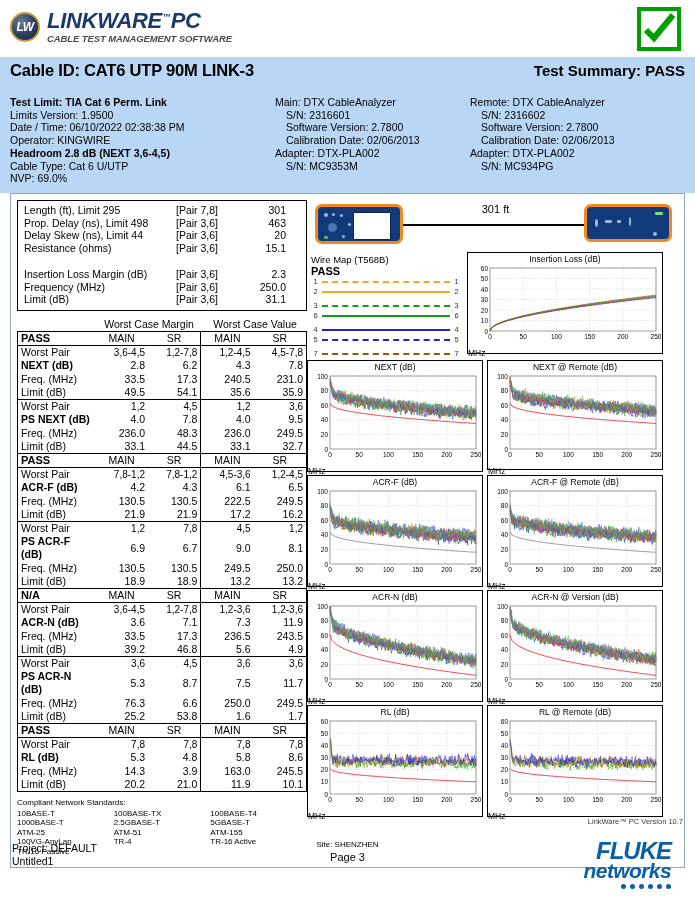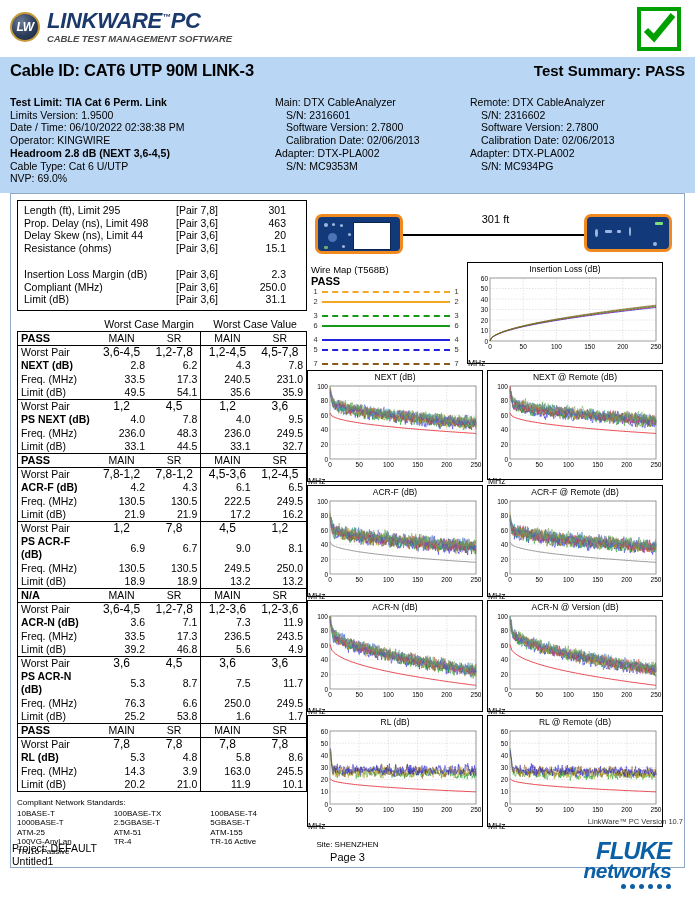--- a/index.html
+++ b/index.html
@@ -61,21 +61,21 @@
   .content {
     position:relative;
     background:#ffffff;
     margin:0 10px;
     border:1px solid #8fa8c4;
     height:675px;
     padding:6px 6px 0 6px;
     display:flex;
   }
   .leftcol { width:290px; }
-  .rightcol { flex:1; padding-left:6px; position:relative;margin-top:10px; }
+  .rightcol { flex:1; padding-left:6px; position:relative; }
 
   
   .sumbox { border:1px solid #000; padding:3px 6px 4px 6px; }
   .sumrow { display:flex; font-size:10.5px; line-height:12.6px; white-space:nowrap; }
   .sumrow .lbl { width:152px; }
   .sumrow .pair { width:62px; }
   .sumrow .val { width:48px; text-align:right; }
   .sumgap { height:14px; }
 
   
@@ -85,21 +85,21 @@
   .wcheads .h2 { width:104px; text-align:center; }
 
   table.wc { border-collapse:collapse; width:290px; font-size:10.5px; margin-top:1px; }
   table.wc td { padding:0 3px; height:13.2px; line-height:13.2px; }
   table.wc td.name { width:78px; text-align:left; }
   table.wc td.num { width:53px; text-align:right; }
   table.wc td.num.sep { border-left:1px solid #000; }
   tr.grp td { font-weight:bold; border-top:1px solid #000; border-bottom:1px solid #000; }
   tr.grp td.name { font-size:11px; }
   tr.grp td.num { text-align:center; font-weight:normal; }
-  tr.pairrow td.num { font-size:12px; text-align:center; vertical-align:bottom; }
+  tr.pairrow td.num { font-size:10px; text-align:right; vertical-align:bottom; }
   tr.pairrow td { border-bottom:0; }
   tr.metric td.name { font-weight:bold; }
   tr.subdiv td { border-top:1px solid #000; }
   table.wc { border-left:1px solid #000; border-right:1px solid #000; }
   tr.last td { border-bottom:1px solid #000; }
 
   
   .stds { margin-top:6px; font-size:8px; line-height:9.6px; }
   .stds .ttl { margin-bottom:1px; }
   .stds .row { display:flex; }
@@ -243,21 +243,21 @@
           <span class="pair">[Pair 3,6]</span>
           <span class="val">15.1</span>
         </div>
         <div class="sumgap"></div>
         <div class="sumrow">
           <span class="lbl">Insertion Loss Margin (dB)</span>
           <span class="pair">[Pair 3,6]</span>
           <span class="val">2.3</span>
         </div>
         <div class="sumrow">
-          <span class="lbl">Compliant (MHz)</span>
+          <span class="lbl">Frequency (MHz)</span>
           <span class="pair">[Pair 3,6]</span>
           <span class="val">250.0</span>
         </div>
         <div class="sumrow">
           <span class="lbl">Limit (dB)</span>
           <span class="pair">[Pair 3,6]</span>
           <span class="val">31.1</span>
         </div>
       </div>
 

